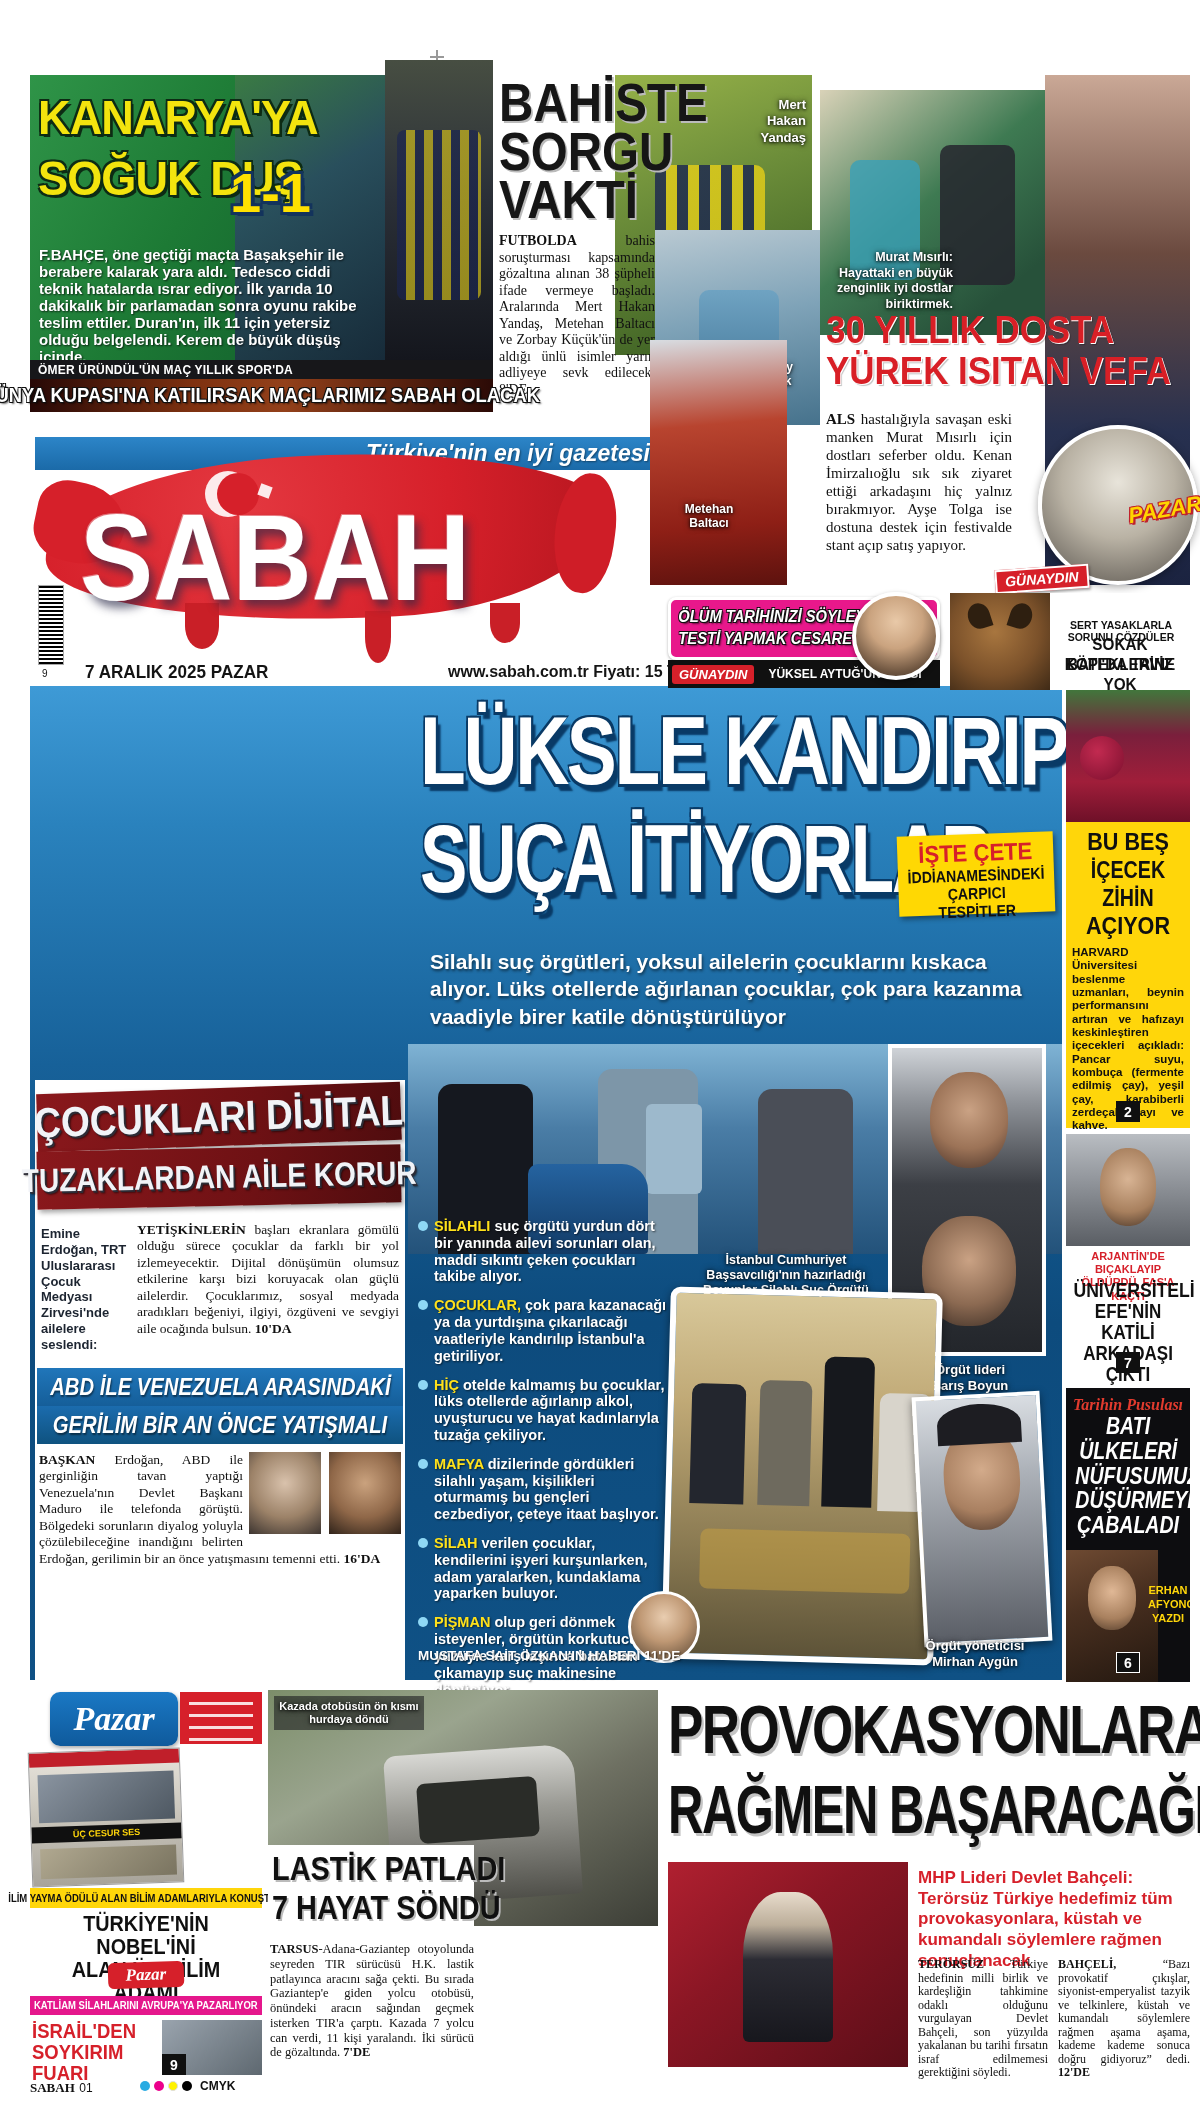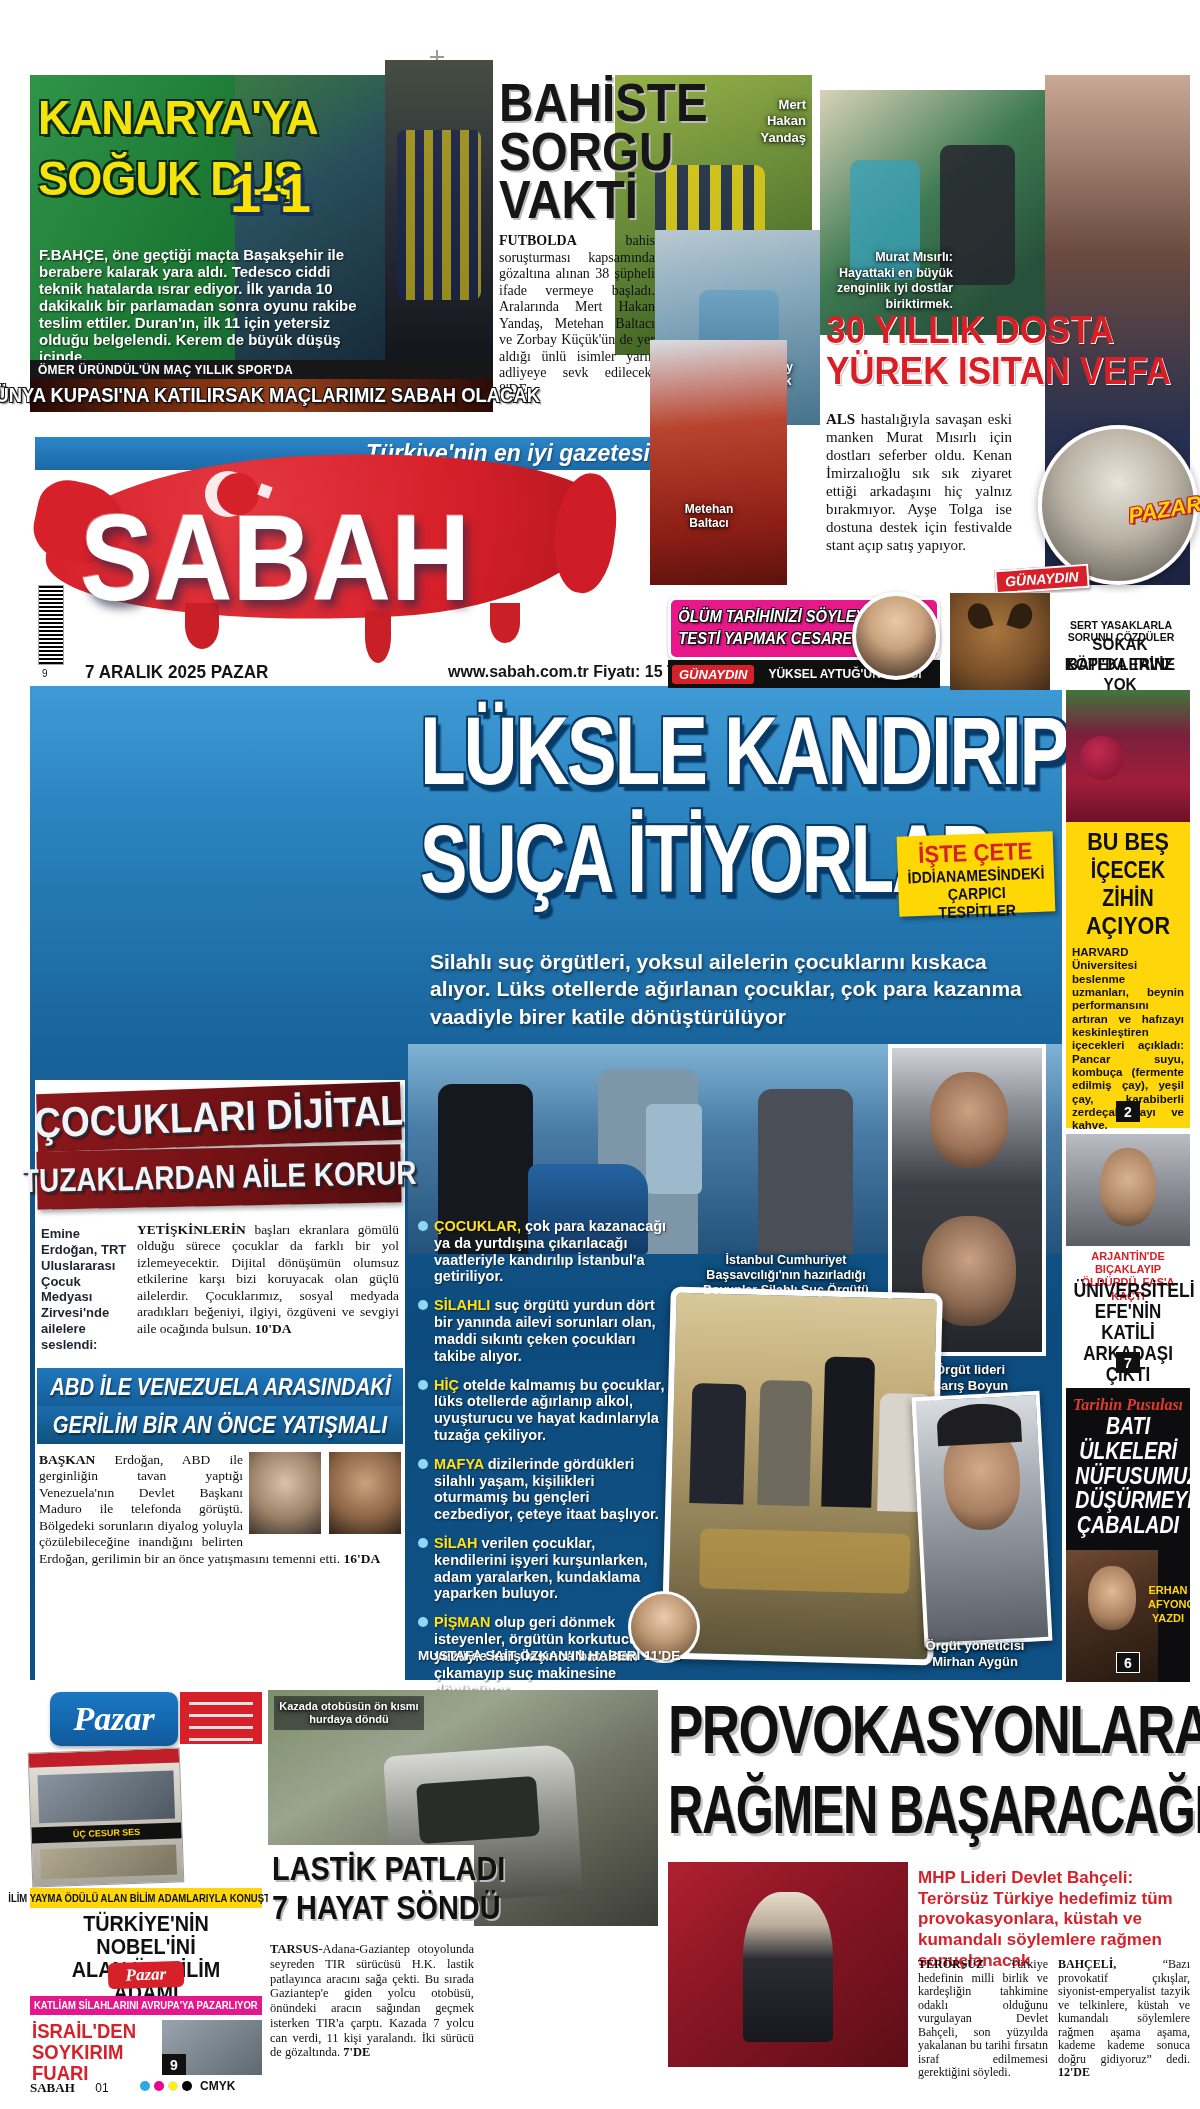--- a/index.html
+++ b/index.html
@@ -175,22 +175,22 @@
     <div class="photo" style="left:888px;top:708px;width:128px;height:250px;border:4px solid #fff;transform:rotate(-3deg);background:linear-gradient(180deg,#d9dde2 0%,#aeb3ba 30%,#5a5e66 100%);box-shadow:0 3px 8px rgba(0,0,0,.45)">
       <div class="abs" style="left:24px;top:28px;width:76px;height:104px;background:radial-gradient(circle at 50% 42%,#d3ab8b 0%,#a87f60 60%,#50392c 100%);border-radius:46%"></div>
       <div class="abs" style="left:20px;top:6px;width:84px;height:40px;background:#1d1d22;border-radius:50% 50% 0 0"></div>
     </div>
     <div class="abs wcap" style="left:880px;top:952px;width:130px;font-size:13px;text-align:center;line-height:1.2">
       <div>Örgüt yöneticisi</div>
       <div>Mirhan Aygün</div>
     </div>
 
     <div class="abs" style="left:388px;top:532px;width:252px">
+      <div style="position:relative;padding-left:16px;margin-bottom:12px;font-size:14.5px;line-height:1.16;font-weight:bold;color:#fff;text-shadow:1px 1px 2px rgba(0,0,0,.6)"><span class="dot" style="left:0;top:3px"></span><span class="lead-y">SİLAHLI</span><span> suç örgütü yurdun dört bir yanında ailevi sorunları olan, maddi sıkıntı çeken çocukları takibe alıyor.</span></div>
       <div style="position:relative;padding-left:16px;margin-bottom:12px;font-size:14.5px;line-height:1.16;font-weight:bold;color:#fff;text-shadow:1px 1px 2px rgba(0,0,0,.6)"><span class="dot" style="left:0;top:3px"></span><span class="lead-y">ÇOCUKLAR,</span><span> çok para kazanacağı ya da yurtdışına çıkarılacağı vaatleriyle kandırılıp İstanbul'a getiriliyor.</span></div>
-      <div style="position:relative;padding-left:16px;margin-bottom:12px;font-size:14.5px;line-height:1.16;font-weight:bold;color:#fff;text-shadow:1px 1px 2px rgba(0,0,0,.6)"><span class="dot" style="left:0;top:3px"></span><span class="lead-y">SİLAHLI</span><span> suç örgütü yurdun dört bir yanında ailevi sorunları olan, maddi sıkıntı çeken çocukları takibe alıyor.</span></div>
       <div style="position:relative;padding-left:16px;margin-bottom:12px;font-size:14.5px;line-height:1.16;font-weight:bold;color:#fff;text-shadow:1px 1px 2px rgba(0,0,0,.6)"><span class="dot" style="left:0;top:3px"></span><span class="lead-y">HİÇ</span><span> otelde kalmamış bu çocuklar, lüks otellerde ağırlanıp alkol, uyuşturucu ve hayat kadınlarıyla tuzağa çekiliyor.</span></div>
       <div style="position:relative;padding-left:16px;margin-bottom:12px;font-size:14.5px;line-height:1.16;font-weight:bold;color:#fff;text-shadow:1px 1px 2px rgba(0,0,0,.6)"><span class="dot" style="left:0;top:3px"></span><span class="lead-y">MAFYA</span><span> dizilerinde gördükleri silahlı yaşam, kişilikleri oturmamış bu gençleri cezbediyor, çeteye itaat başlıyor.</span></div>
       <div style="position:relative;padding-left:16px;margin-bottom:12px;font-size:14.5px;line-height:1.16;font-weight:bold;color:#fff;text-shadow:1px 1px 2px rgba(0,0,0,.6)"><span class="dot" style="left:0;top:3px"></span><span class="lead-y">SİLAH</span><span> verilen çocuklar, kendilerini işyeri kurşunlarken, adam yaralarken, kundaklama yaparken buluyor.</span></div>
       <div style="position:relative;padding-left:16px;margin-bottom:0;font-size:14.5px;line-height:1.16;font-weight:bold;color:#fff;text-shadow:1px 1px 2px rgba(0,0,0,.6)"><span class="dot" style="left:0;top:3px"></span><span class="lead-y">PİŞMAN</span><span> olup geri dönmek isteyenler, örgütün korkutucu yüzüyle karşılaşınca bataktan çıkamayıp suç makinesine dönüşüyor.</span></div>
     </div>
 
     <div class="photo" style="left:598px;top:905px;width:72px;height:72px;border-radius:50%;border:3px solid #fff;background:radial-gradient(circle at 50% 35%,#e9cdb0 0%,#bf9874 45%,#53412f 100%)"></div>
     <div class="abs" style="left:388px;top:962px;font-size:13.5px;font-weight:800;color:#fff;text-shadow:1px 1px 2px rgba(0,0,0,.6)">MUSTAFA SAİT ÖZKAN'IN HABERİ 11'DE</div>
   </div>
 
@@ -332,21 +332,21 @@
     <div class="abs ser jfy" style="left:250px;top:268px;width:130px;font-size:12px;line-height:1.13;color:#111">
       <span class="b">TERÖRSÜZ</span><span> Türkiye hedefinin milli birlik ve kardeşliğin tahkimine odaklı olduğunu vurgulayan Devlet Bahçeli, son yüzyılda yakalanan bu tarihi fırsatın israf edilmemesi gerektiğini söyledi.</span>
     </div>
     <div class="abs ser jfy" style="left:390px;top:268px;width:132px;font-size:12px;line-height:1.13;color:#111">
       <span class="b">BAHÇELİ,</span><span> “Bazı provokatif çıkışlar, siyonist-emperyalist tazyik ve telkinlere, küstah ve kumandalı söylemlere rağmen aşama aşama, kademe kademe sonuca doğru gidiyoruz” dedi. </span><span class="b">12'DE</span>
     </div>
   </div>
 
   <div class="abs" style="left:30px;top:2078px;width:400px;height:20px">
     <span style="font-size:13px;font-weight:bold;color:#111;font-family:'Liberation Serif',serif">SABAH</span>
-    <span style="font-size:12px;color:#111;margin-left:16px">01</span>
+    <span style="font-size:12px;color:#111;margin-left:0">01</span>
     <span class="abs" style="left:110px;top:3px;width:10px;height:10px;border-radius:50%;background:#29abe2"></span>
     <span class="abs" style="left:124px;top:3px;width:10px;height:10px;border-radius:50%;background:#ec008c"></span>
     <span class="abs" style="left:138px;top:3px;width:10px;height:10px;border-radius:50%;background:#fff200;border:1px solid #ddd"></span>
     <span class="abs" style="left:152px;top:3px;width:10px;height:10px;border-radius:50%;background:#000"></span>
     <span style="position:absolute;left:170px;top:1px;font-size:12px;font-weight:bold;color:#111">CMYK</span>
   </div>
 
 </div>
 
 </body></html>

